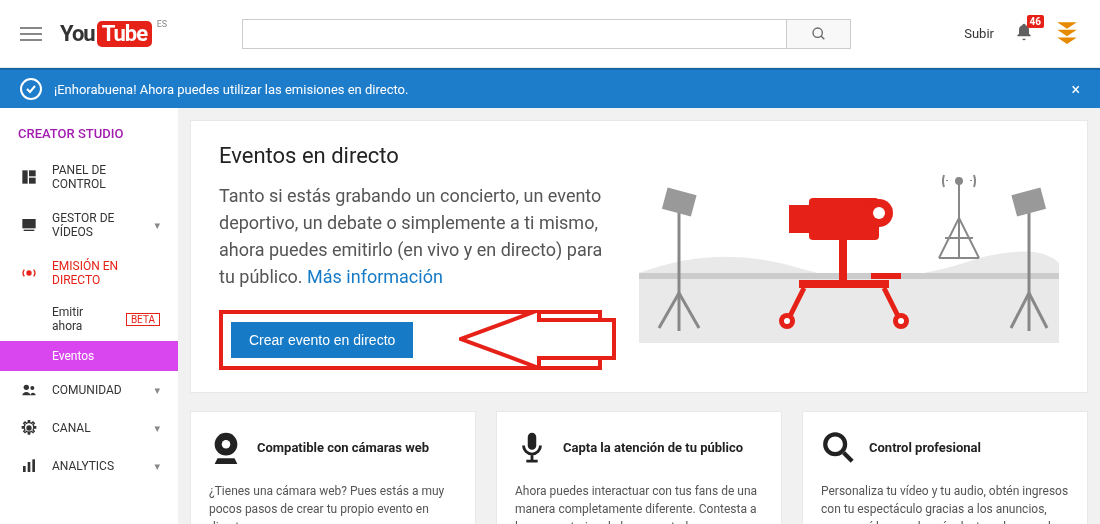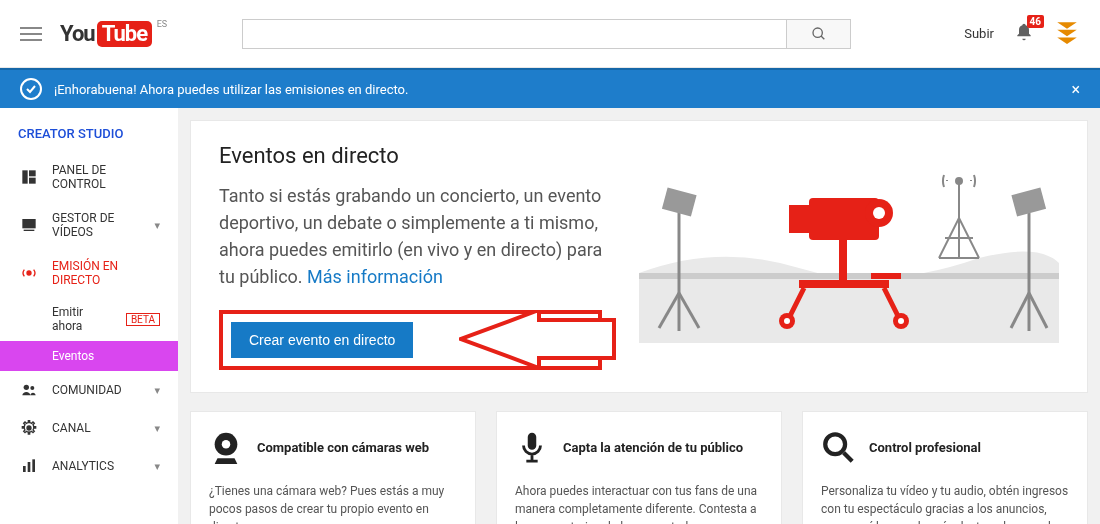--- a/index.html
+++ b/index.html
@@ -25,21 +25,21 @@
 
 .banner { background: #1e7dcb; color: #fff; height: 40px; display: flex; align-items: center; padding: 0 20px; font-size: 13px; border-top: 2px solid #1567a8; }
 .banner-check { width: 22px; height: 22px; border: 2px solid #fff; border-radius: 50%; display: flex; align-items: center; justify-content: center; margin-right: 12px; }
 .banner-close { margin-left: auto; cursor: pointer; font-size: 16px; }
 
 
 .content { display: flex; background: #f1f1f1; }
 
 
 .sidebar { width: 200px; background: #fff; min-height: 432px; }
-.sidebar-title { padding: 18px 18px 12px; color: #1d4ed8; font-size: 13px; font-weight: 500; }
+.sidebar-title { padding: 18px 18px 12px; color: #a21caf; font-size: 13px; font-weight: 500; }
 .side-item { display: flex; align-items: center; padding: 10px 18px; color: #333; cursor: pointer; font-size: 12px; }
 .side-item .lbl { flex: 1; }
 .side-icon { width: 22px; height: 18px; margin-right: 12px; display: flex; align-items: center; justify-content: center; }
 .side-item.active-red { color: #e62117; }
 .sub-item { padding: 8px 18px 8px 52px; font-size: 12px; color: #333; cursor: pointer; display: flex; align-items: center; }
 .sub-item.active { background: #d946ef; color: #fff; }
 .beta-badge { border: 1px solid #e62117; color: #e62117; font-size: 10px; padding: 0 4px; margin-left: 18px; }
 .chev { color: #888; font-size: 11px; }
 
 

